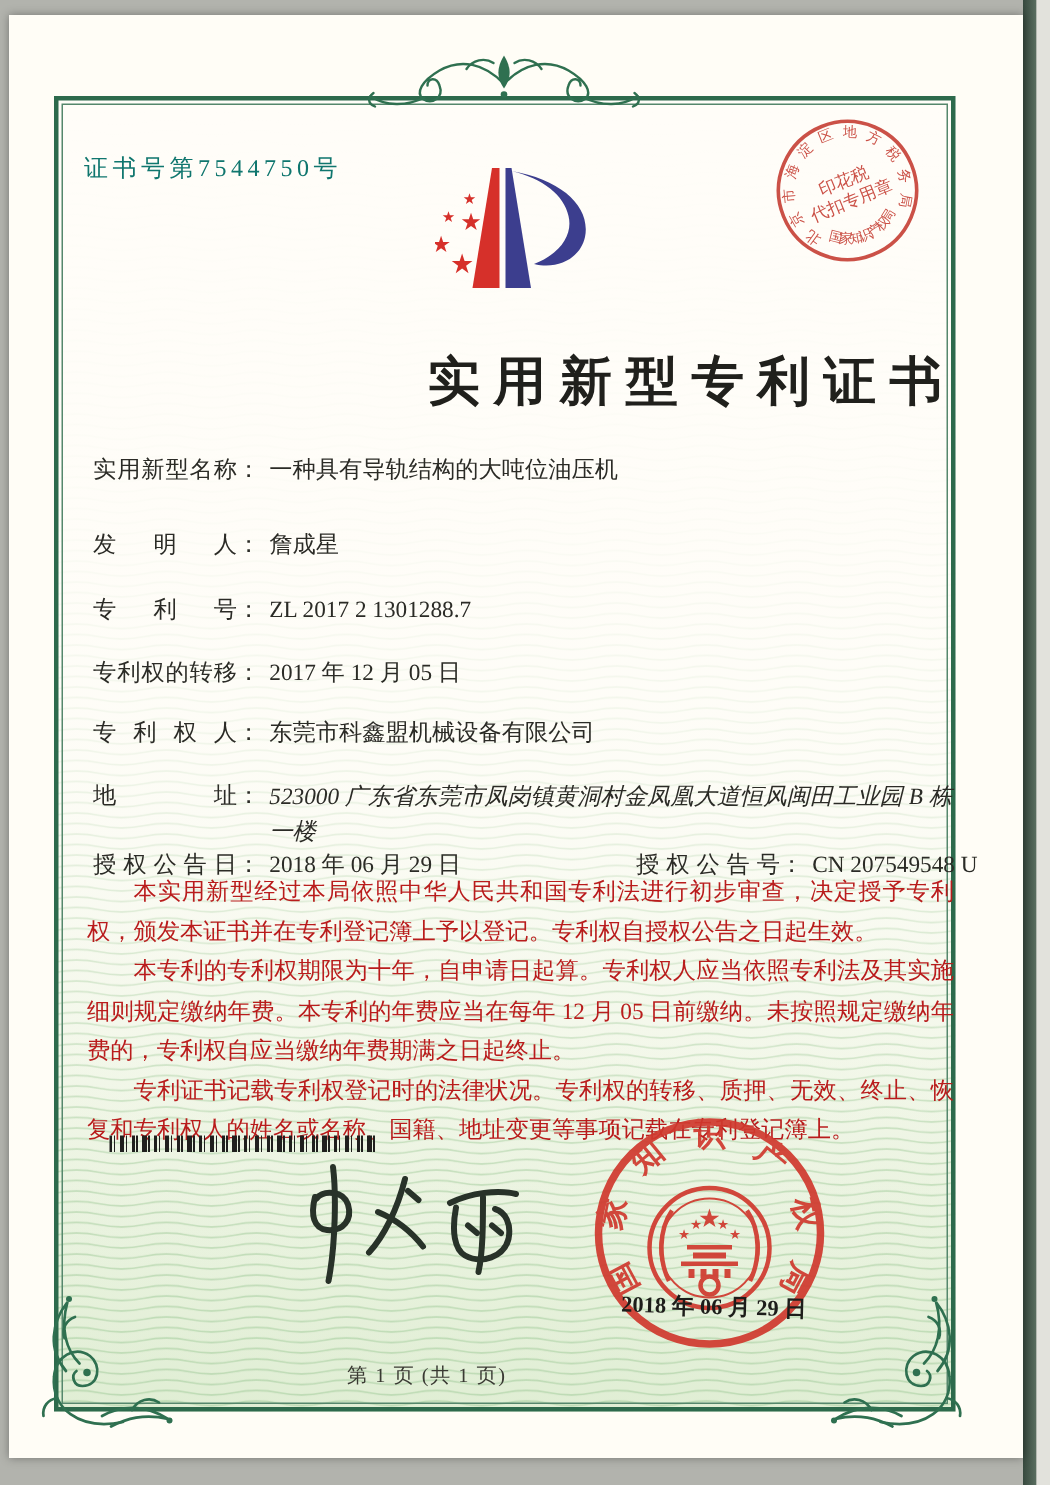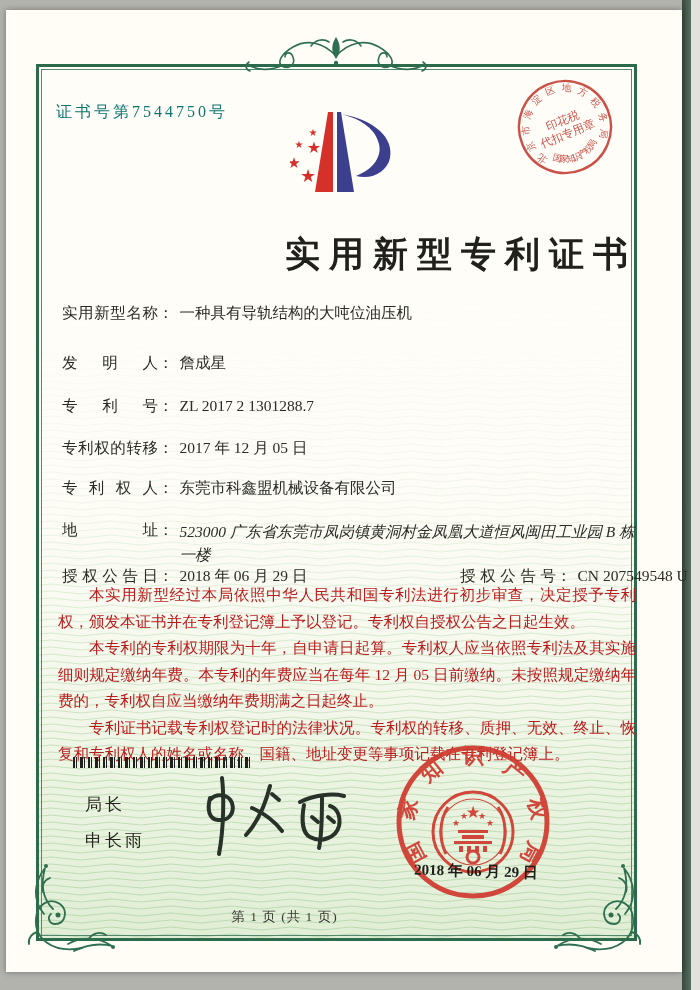--- a/index.html
+++ b/index.html
@@ -25,21 +25,21 @@
   .frame-inner{position:absolute;left:2px;top:2px;right:2px;bottom:2px;border:1px solid #55876c;}
   .content{position:absolute;left:0;top:0;width:676px;height:962px;color:#2b2b26;}
   .cert-no{position:absolute;left:50px;top:92px;font-size:16px;letter-spacing:3px;color:#0f766e;}
   .logo{position:absolute;left:284px;top:96px;}
   .title{position:absolute;left:30px;top:198px;width:601px;text-align:right;
     font-size:35px;font-weight:700;letter-spacing:9px;color:#20201c;}
   .frow{position:absolute;left:56px;font-size:15.5px;white-space:nowrap;}
   .flabel{display:inline-block;width:96px;text-align:justify;text-align-last:justify;vertical-align:top;}
   .fvalue{margin-left:6px;}
   .addr .fvalue{display:inline-block;width:462px;white-space:normal;line-height:23px;vertical-align:top;font-style:italic;}
-  .frow-right{position:absolute;left:362px;top:0;margin-left:36px;}
+  .frow-right{position:absolute;left:362px;top:0;}
   .paras{position:absolute;left:52px;top:572px;width:578px;font-size:15.5px;line-height:26.5px;
     text-align:justify;color:#b91c1c;}
   .paras p{margin:0;text-indent:2em;}
   .barcode{position:absolute;left:67px;top:747px;width:177px;height:11px;
     background:repeating-linear-gradient(90deg,
       #20201e 0 2px,transparent 2px 3px,#20201e 3px 4px,transparent 4px 7px,
       #20201e 7px 10px,transparent 10px 11px,#20201e 11px 12px,transparent 12px 15px);}
   .officer{position:absolute;left:79px;top:783px;font-size:17px;letter-spacing:3px;color:#26261f;}
   .officer div{margin-bottom:13px;}
   .signature{position:absolute;left:178px;top:762px;}
@@ -168,24 +168,20 @@
     </div>
 
     <div class="paras">
       <p>本实用新型经过本局依照中华人民共和国专利法进行初步审查，决定授予专利权，颁发本证书并在专利登记簿上予以登记。专利权自授权公告之日起生效。</p>
       <p>本专利的专利权期限为十年，自申请日起算。专利权人应当依照专利法及其实施细则规定缴纳年费。本专利的年费应当在每年 12 月 05 日前缴纳。未按照规定缴纳年费的，专利权自应当缴纳年费期满之日起终止。</p>
       <p>专利证书记载专利权登记时的法律状况。专利权的转移、质押、无效、终止、恢复和专利权人的姓名或名称、国籍、地址变更等事项记载在专利登记簿上。</p>
     </div>
 
     <div class="barcode"></div>
 
-    <div class="officer">
-      <div>局长</div>
-      <div>申长雨</div>
-    </div>
 
     <svg class="signature" width="185" height="95" viewBox="0 0 185 95">
       <g fill="none" stroke="#283229" stroke-width="4" stroke-linecap="round" stroke-linejoin="round">
         <path d="M26,26 C23,38 25,47 34,48 C45,49 51,41 48,31 C45,22 32,21 27,27"></path>
         <path d="M38,6 C40,22 40,56 35,82"></path>
         <path d="M86,14 C81,34 72,52 62,63"></path>
         <path d="M68,36 C80,41 91,50 98,59"></path>
         <path d="M88,22 l7,6"></path>
         <path d="M116,30 C130,23 148,21 160,24"></path>
         <path d="M138,26 C138,44 138,62 135,76"></path>

